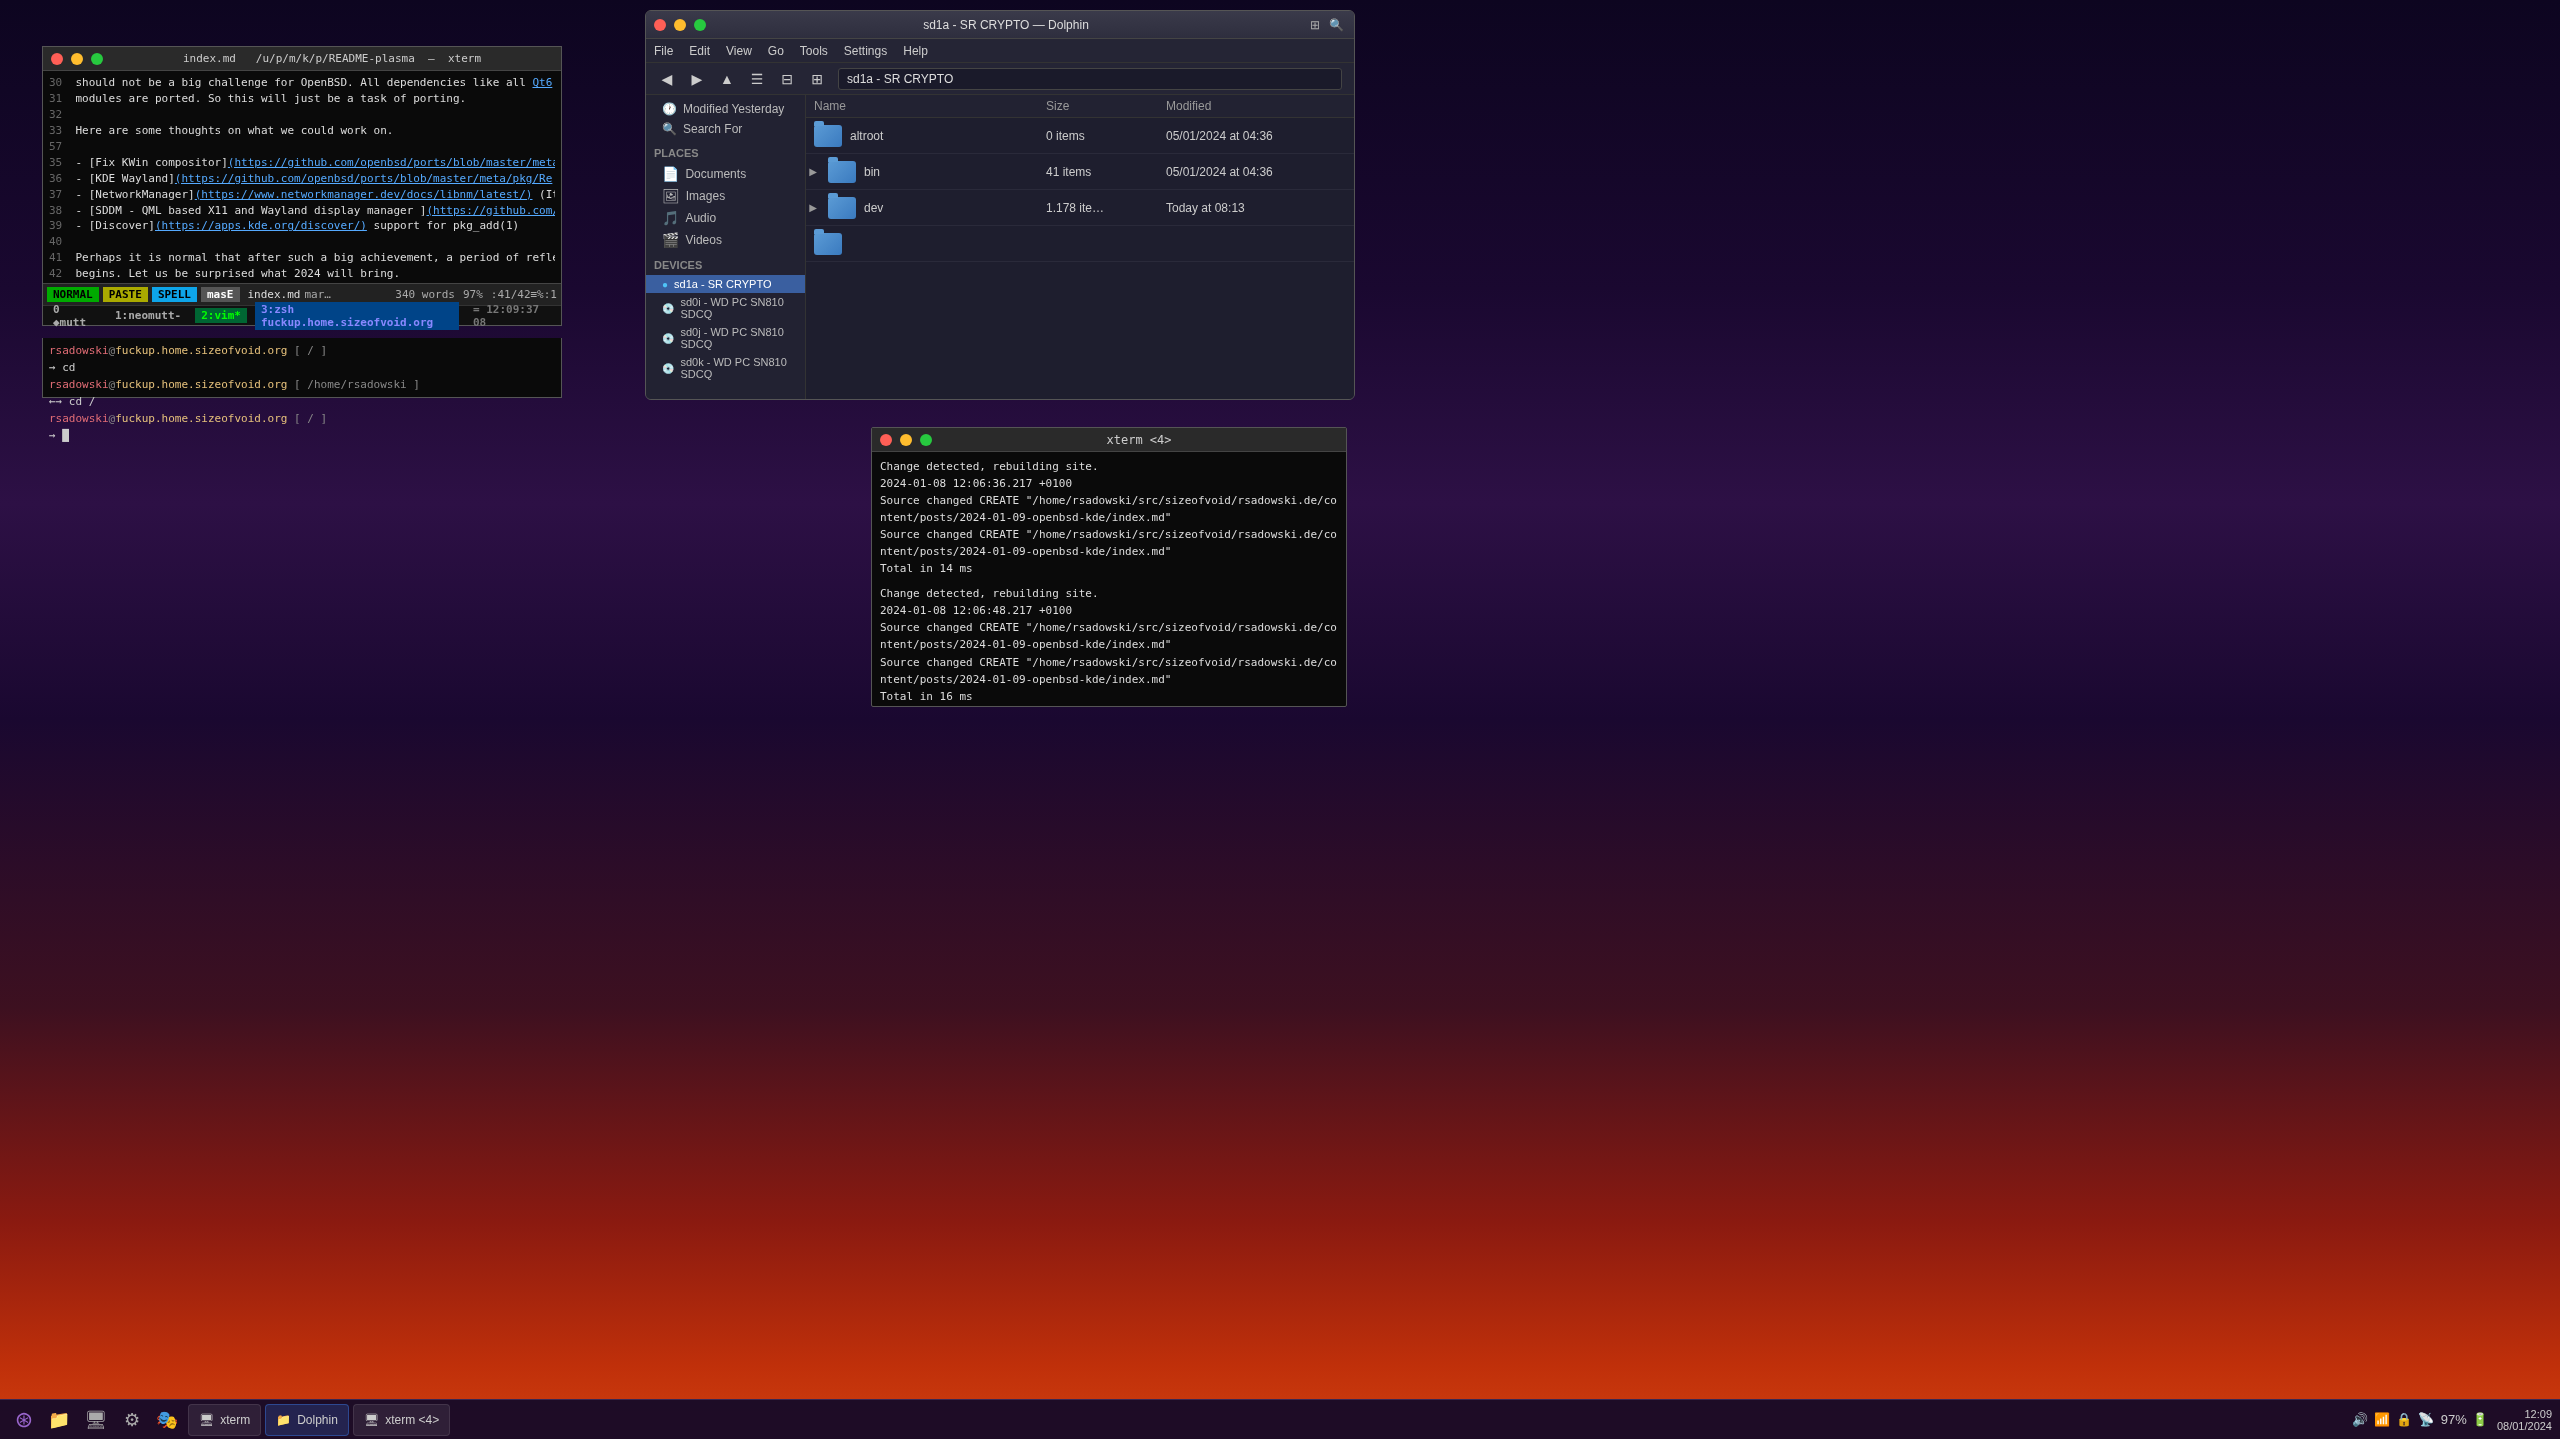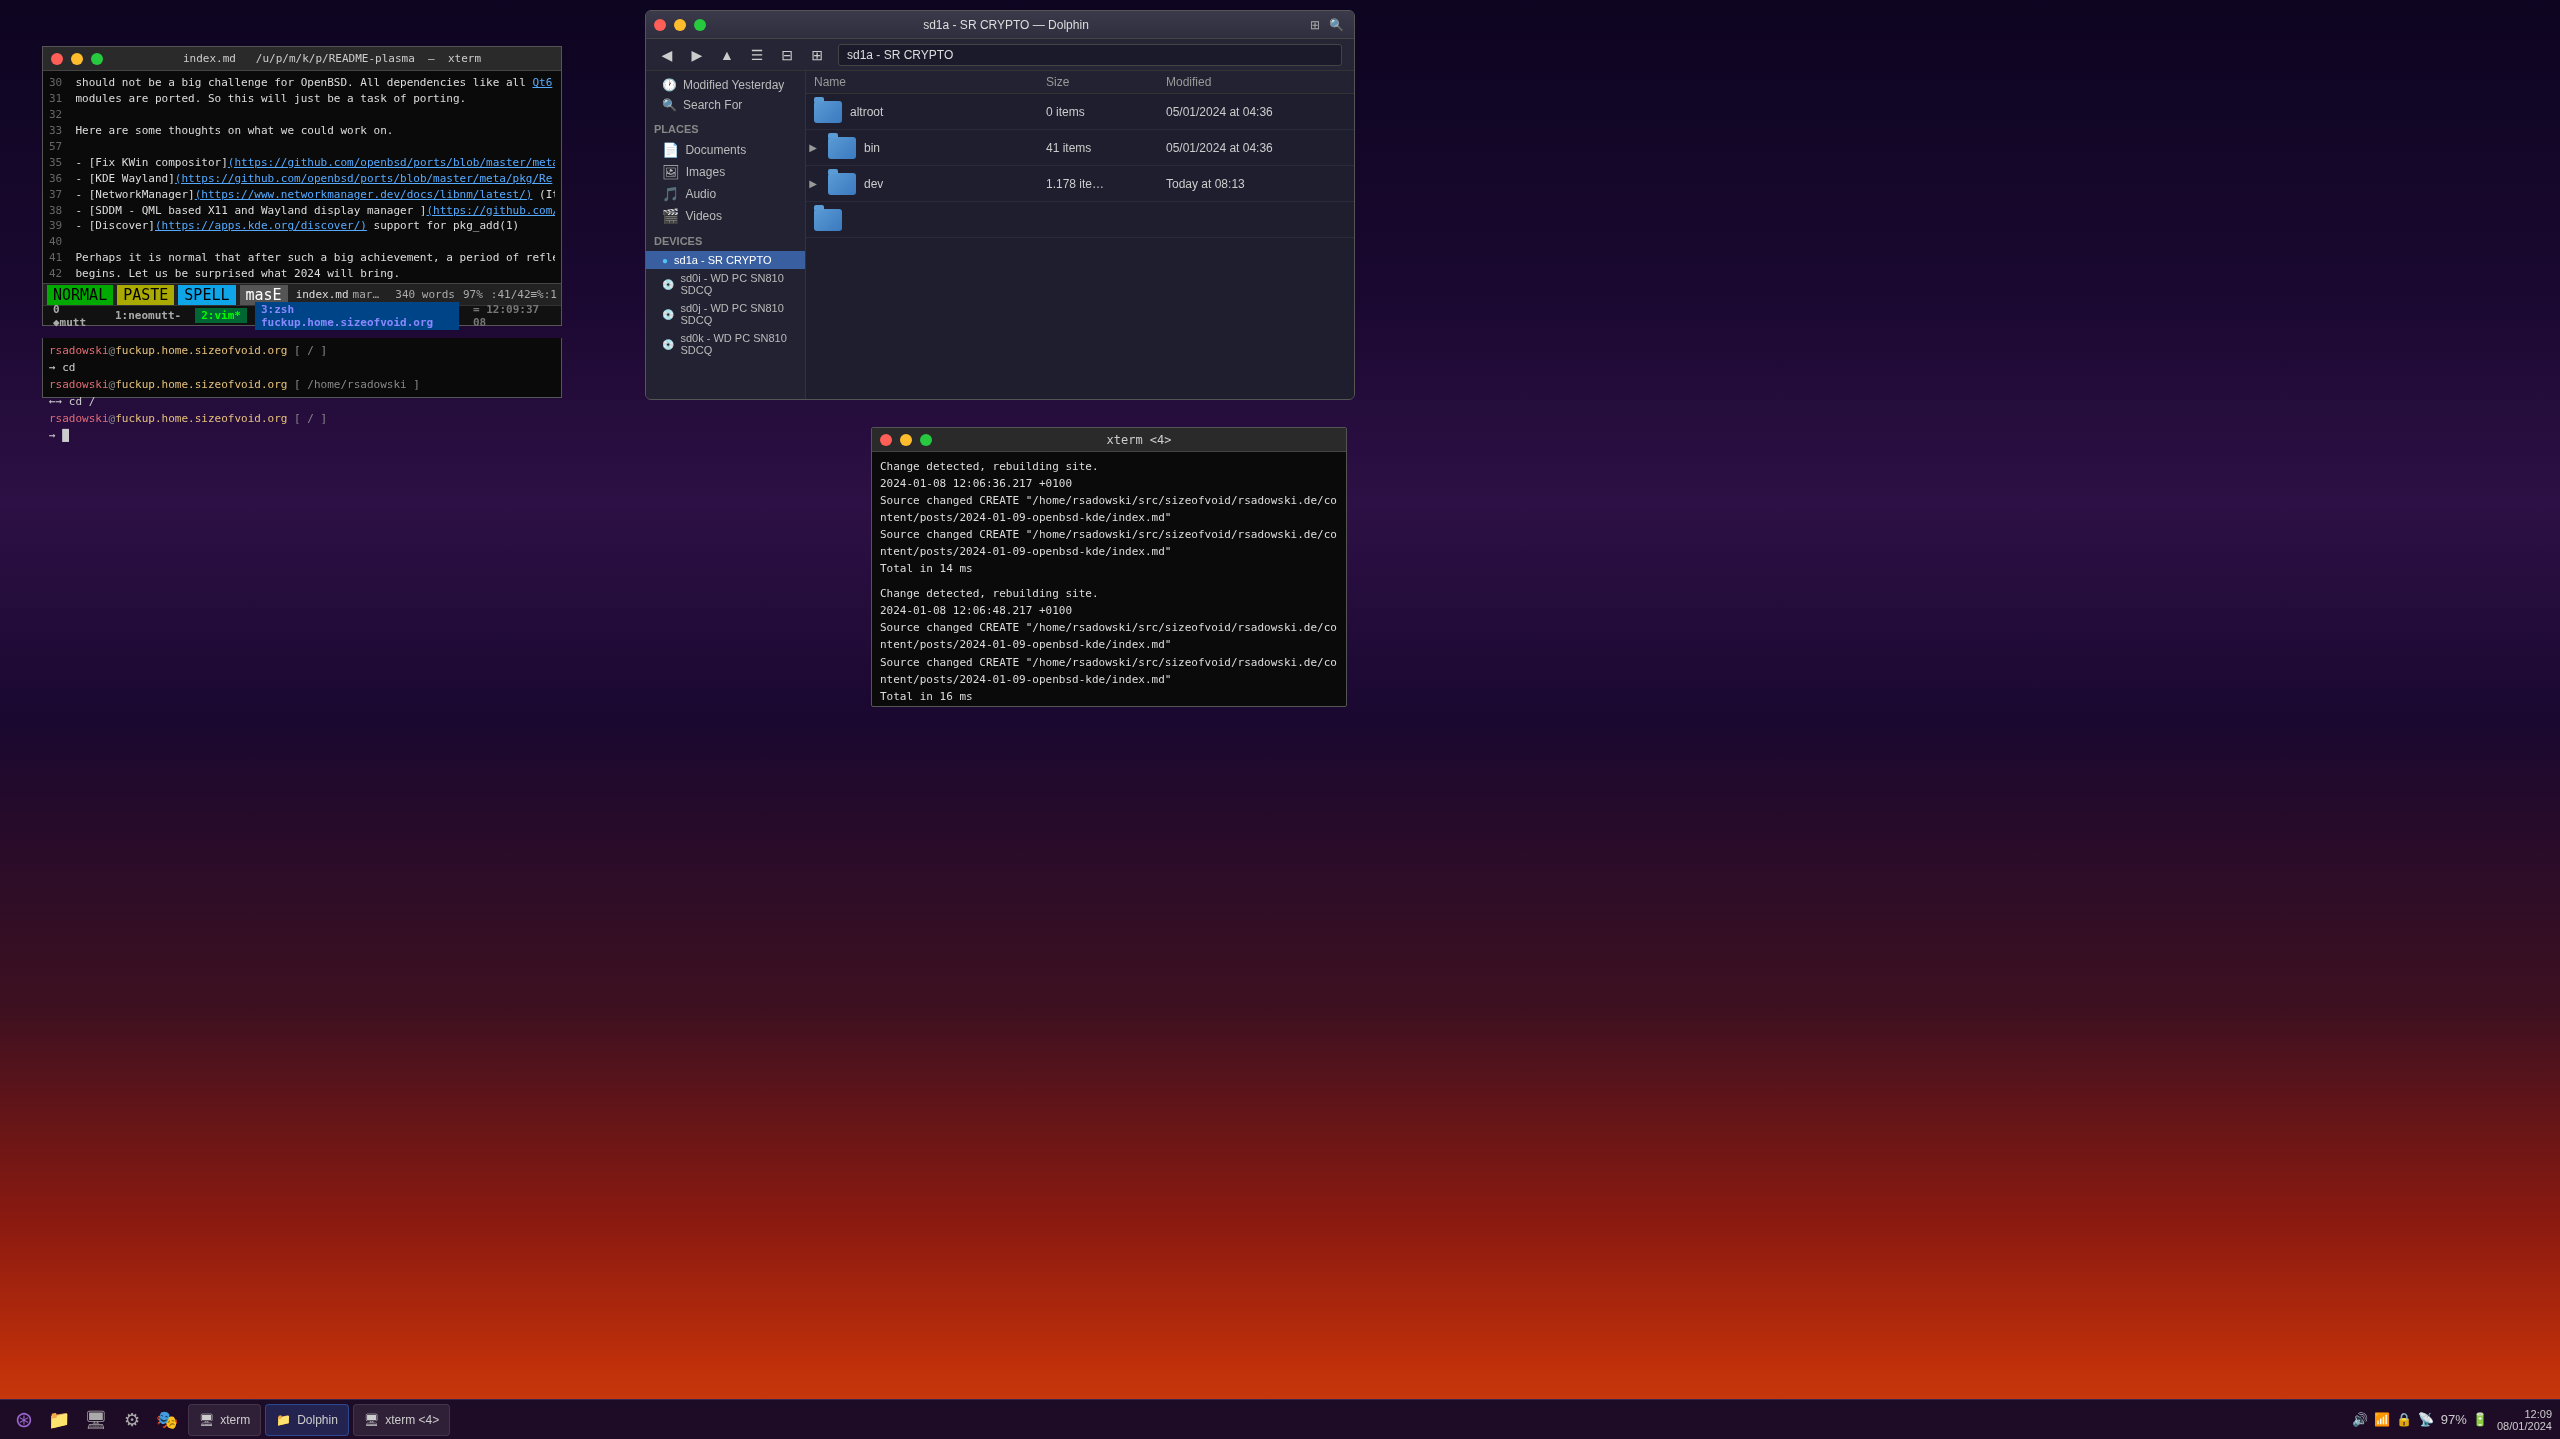--- a/index.html
+++ b/index.html
@@ -143,22 +143,22 @@
       color: #ccc;
       gap: 4px;
       padding: 0 4px;
       border-top: 1px solid #444;
     }
 
     .mode-badge {
       background: #aaaa00;
       color: #000;
       padding: 1px 6px;
-      font-weight: normal;
-      font-size: 15px;
+      font-weight: bold;
+      font-size: 11px;
     }
     .mode-badge.normal { background: #00aa00; }
     .mode-badge.paste { background: #aaaa00; }
     .mode-badge.spell { background: #0088cc; }
     .mode-badge.filename { background: #555; color: #fff; }
 
     .tab-bar {
       height: 20px;
       background: #111;
       display: flex;
@@ -507,20 +507,29 @@
     <div class="mac-btn mac-close"></div>
     <div class="mac-btn mac-min"></div>
     <div class="mac-btn mac-max"></div>
     <span class="dolphin-title">sd1a - SR CRYPTO — Dolphin</span>
 
     <div style="display:flex;gap:4px;margin-left:auto;">
       <div style="width:18px;height:18px;display:flex;align-items:center;justify-content:center;color:#aaa;font-size:12px;cursor:pointer;">⊞</div>
       <div style="width:18px;height:18px;display:flex;align-items:center;justify-content:center;color:#aaa;font-size:12px;cursor:pointer;">🔍</div>
     </div>
   </div>
+  <div class="dolphin-menu">
+    <span class="dolphin-menu-item">File</span>
+    <span class="dolphin-menu-item">Edit</span>
+    <span class="dolphin-menu-item">View</span>
+    <span class="dolphin-menu-item">Go</span>
+    <span class="dolphin-menu-item">Tools</span>
+    <span class="dolphin-menu-item">Settings</span>
+    <span class="dolphin-menu-item">Help</span>
+  </div>
   <div class="dolphin-toolbar">
     <button class="dolphin-btn">◀</button>
     <button class="dolphin-btn">▶</button>
     <button class="dolphin-btn">▲</button>
     <button class="dolphin-btn">☰</button>
     <button class="dolphin-btn">⊟</button>
     <button class="dolphin-btn">⊞</button>
     <div class="dolphin-location">
       <span>sd1a - SR CRYPTO</span>
     </div>

